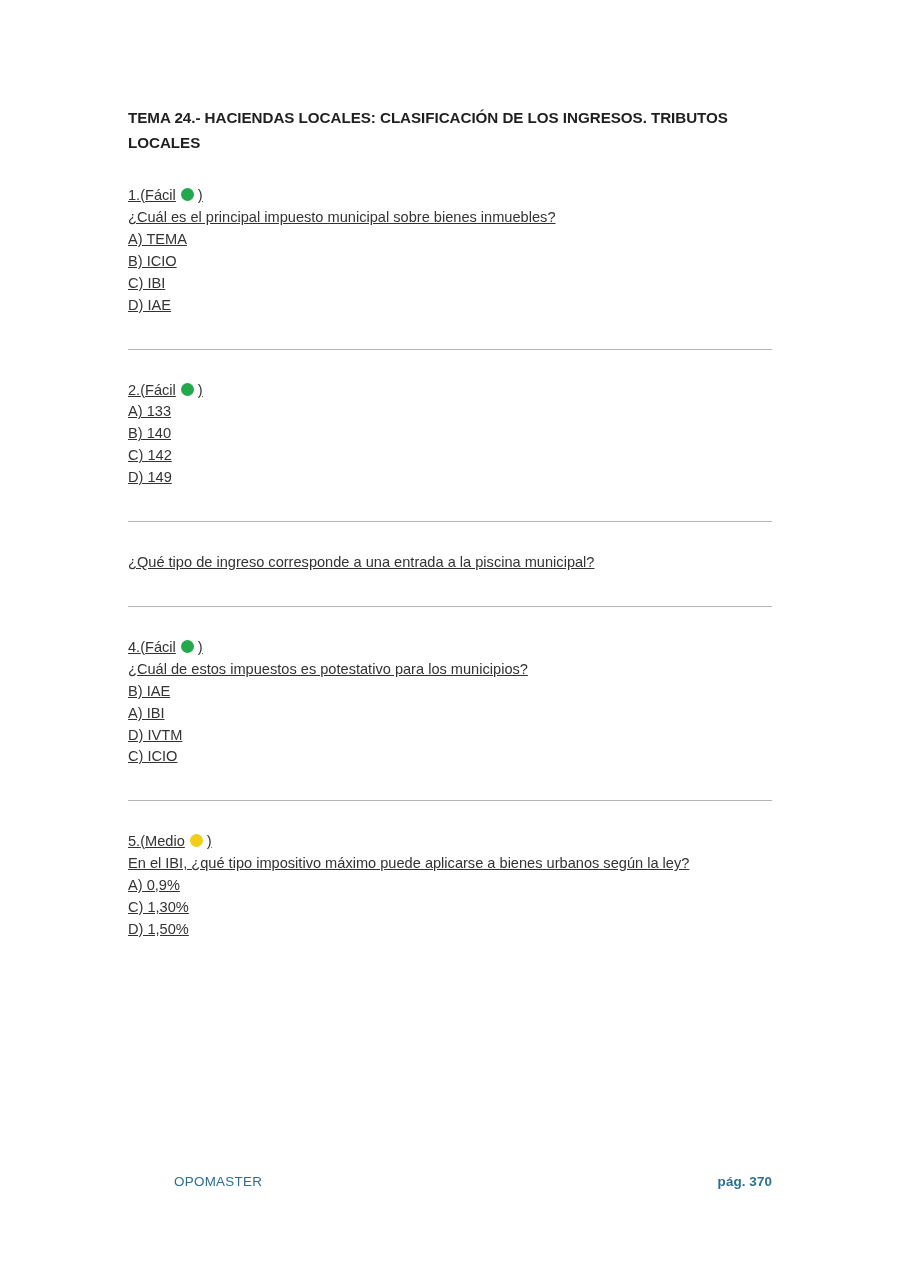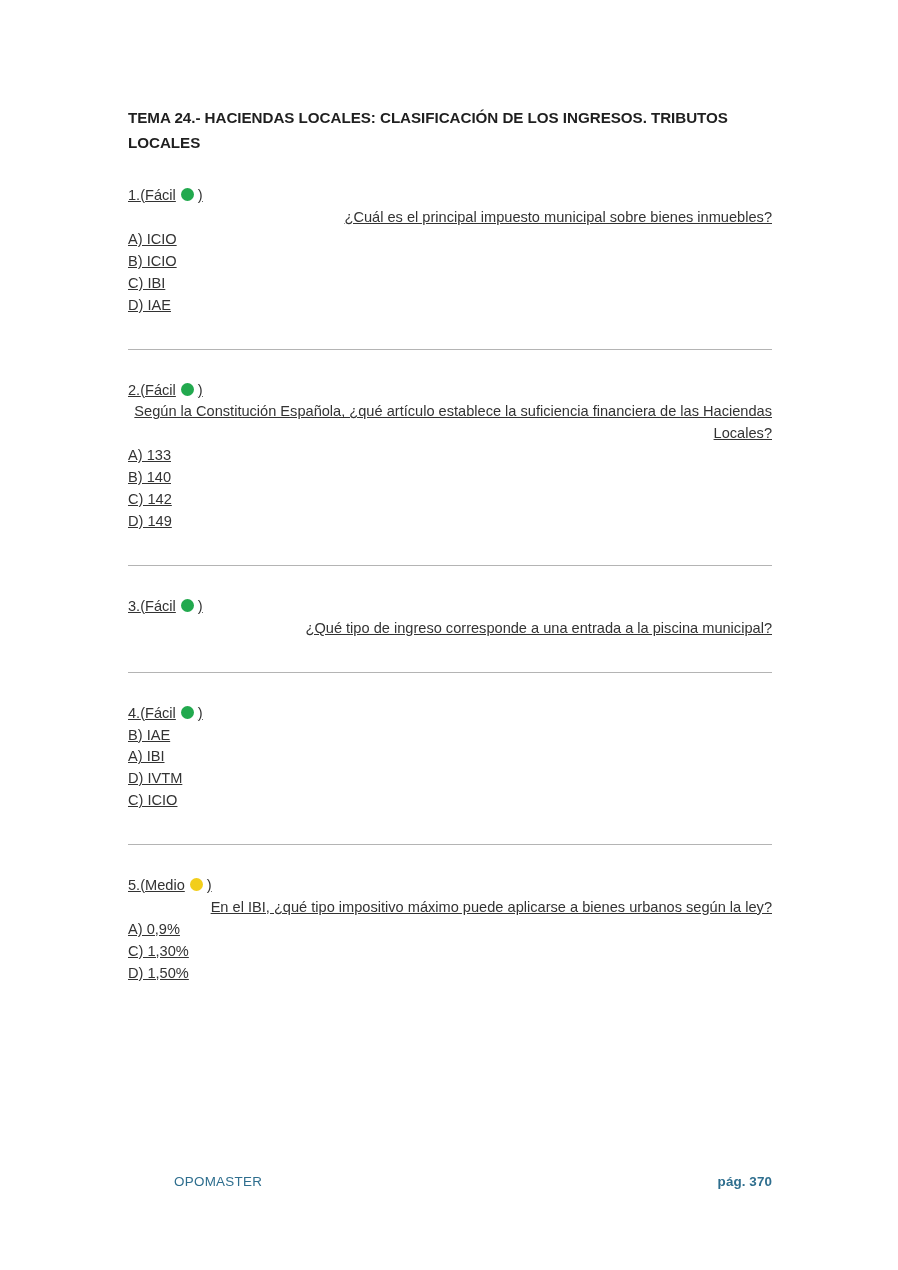--- a/index.html
+++ b/index.html
@@ -72,21 +72,20 @@
     vertical-align: -1px;
     margin: 0 4px 0 5px;
   }
 
   .q-text {
     font-size: 14.6px;
     line-height: 1.50;
     color: #333333;
     margin: 0;
     max-width: 644px;
-    text-align: right;
   }
 
   .options {
     list-style: none;
     margin: 0;
     padding: 0;
   }
 
   .option {
     font-size: 14.6px;
@@ -140,63 +139,60 @@
   <div class="content">
 
     <h1 class="doc-title">TEMA 24.- HACIENDAS LOCALES: CLASIFICACIÓN DE LOS INGRESOS. TRIBUTOS LOCALES</h1>
 
     <div class="question">
       <div class="q-head">
         <span class="q-num">1.</span><span class="q-paren-open">(</span><span class="q-level">Fácil</span><span class="difficulty-dot" style="background:#22a94e"></span><span class="q-paren-close">)</span>
       </div>
       <p class="q-text">¿Cuál es el principal impuesto municipal sobre bienes inmuebles?</p>
       <ul class="options">
-        <li class="option">A) ICIO</li>
+        <li class="option">A) TEMA</li>
         <li class="option">B) ICIO</li>
         <li class="option">C) IBI</li>
         <li class="option">D) IAE</li>
       </ul>
     </div>
 
     <div class="sep-wrap-1">
       <hr class="separator">
     </div>
 
     <div class="question">
       <div class="q-head">
         <span class="q-num">2.</span><span class="q-paren-open">(</span><span class="q-level">Fácil</span><span class="difficulty-dot" style="background:#22a94e"></span><span class="q-paren-close">)</span>
       </div>
-      <p class="q-text">Según la Constitución Española, ¿qué artículo establece la suficiencia financiera de las Haciendas Locales?</p>
       <ul class="options">
         <li class="option">A) 133</li>
         <li class="option">B) 140</li>
         <li class="option">C) 142</li>
         <li class="option">D) 149</li>
       </ul>
     </div>
 
     <div class="sep-wrap-2">
       <hr class="separator">
     </div>
 
     <div class="question">
-      <div class="q-head">
-        <span class="q-num">3.</span><span class="q-paren-open">(</span><span class="q-level">Fácil</span><span class="difficulty-dot" style="background:#22a94e"></span><span class="q-paren-close">)</span>
-      </div>
       <p class="q-text">¿Qué tipo de ingreso corresponde a una entrada a la piscina municipal?</p>
     </div>
 
     <div class="sep-wrap-3">
       <hr class="separator">
     </div>
 
     <div class="question">
       <div class="q-head">
         <span class="q-num">4.</span><span class="q-paren-open">(</span><span class="q-level">Fácil</span><span class="difficulty-dot" style="background:#22a94e"></span><span class="q-paren-close">)</span>
       </div>
+      <p class="q-text">¿Cuál de estos impuestos es potestativo para los municipios?</p>
       <ul class="options">
         <li class="option">B) IAE</li>
         <li class="option">A) IBI</li>
         <li class="option">D) IVTM</li>
         <li class="option">C) ICIO</li>
       </ul>
     </div>
 
     <div class="sep-wrap-4">
       <hr class="separator">

